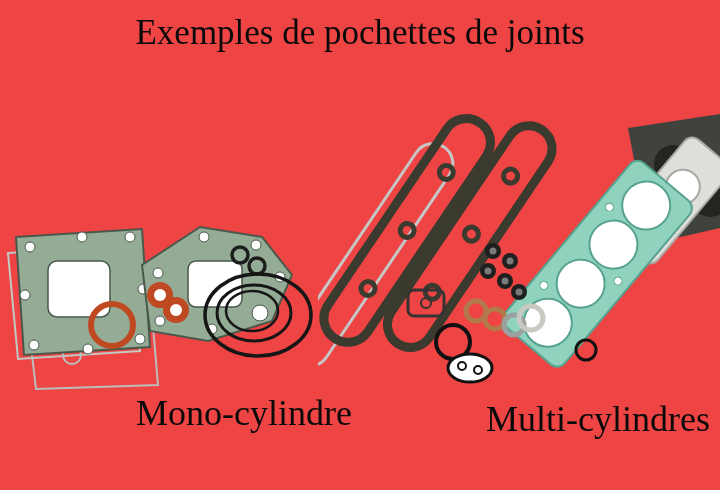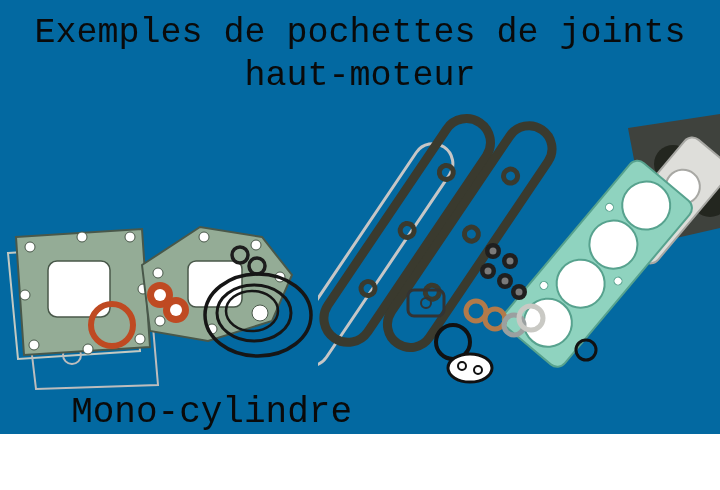--- a/index.html
+++ b/index.html
@@ -1,18 +1,18 @@
 <!DOCTYPE html>
 <html><head>
 <meta charset="utf-8">
 <style>
   html,body{margin:0;padding:0;background:#fff;}
   .page{
-    position:relative;width:720px;height:434px;background:#0369a1;
-    font-family:Liberation Mono, monospace;color:#000;overflow:hidden;
+    position:relative;width:720px;height:490px;background:#ef4444;
+    font-family:Liberation Serif, serif;color:#000;overflow:hidden;
   }
   .title{
     position:absolute;top:12px;left:0;width:720px;text-align:center;
     font-size:35px;line-height:1.22;font-weight:400;color:#0a0a0a;
   }
   .photo{position:absolute;}
   .photo-left{left:0;top:203px;width:356px;height:192px;}
   .photo-right{left:318px;top:106px;width:402px;height:288px;}
   .caption{
     position:absolute;font-size:36px;font-weight:400;color:#0a0a0a;text-align:right;
@@ -21,21 +21,20 @@
   .caption-right{left:362px;top:398px;width:348px;}
   svg{display:block;width:100%;height:100%;}
 </style>
 </head>
 <body>
 
 <div class="page">
 
   <div class="title">
     <div>Exemples de pochettes de joints</div>
-    <div>haut-moteur</div>
   </div>
 
   <div class="photo photo-left">
     <svg viewBox="0 0 356 192">
 
       <g>
         <path d="M8 50 L132 42 L140 148 L18 156 Z" fill="none" stroke="#c3c9c2" stroke-width="2"></path>
         <path d="M28 118 L152 112 L158 182 L36 186 Z" fill="none" stroke="#bdbdbd" stroke-width="2"></path>
         <circle cx="72" cy="152" r="9" fill="none" stroke="#bdbdbd" stroke-width="2"></circle>
       </g>
@@ -170,14 +169,15 @@
         <circle cx="144" cy="260" r="4" fill="none" stroke="#111111" stroke-width="2"></circle>
         <circle cx="160" cy="264" r="4" fill="none" stroke="#111111" stroke-width="2"></circle>
       </g>
 
       <circle cx="268" cy="244" r="10" fill="none" stroke="#111111" stroke-width="3"></circle>
     </svg>
   </div>
 
   <div class="caption caption-left">Mono-cylindre</div>
 
+  <div class="caption caption-right">Multi-cylindres</div>
 
 </div>
 
 </body></html>

